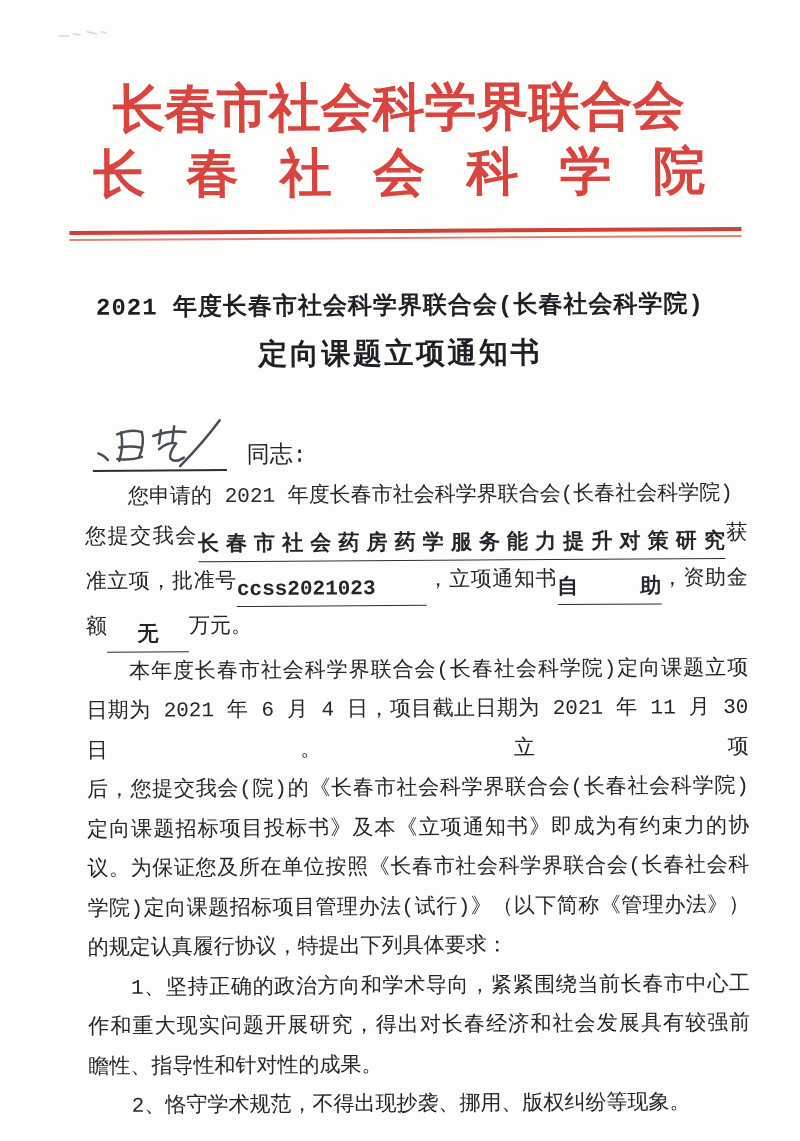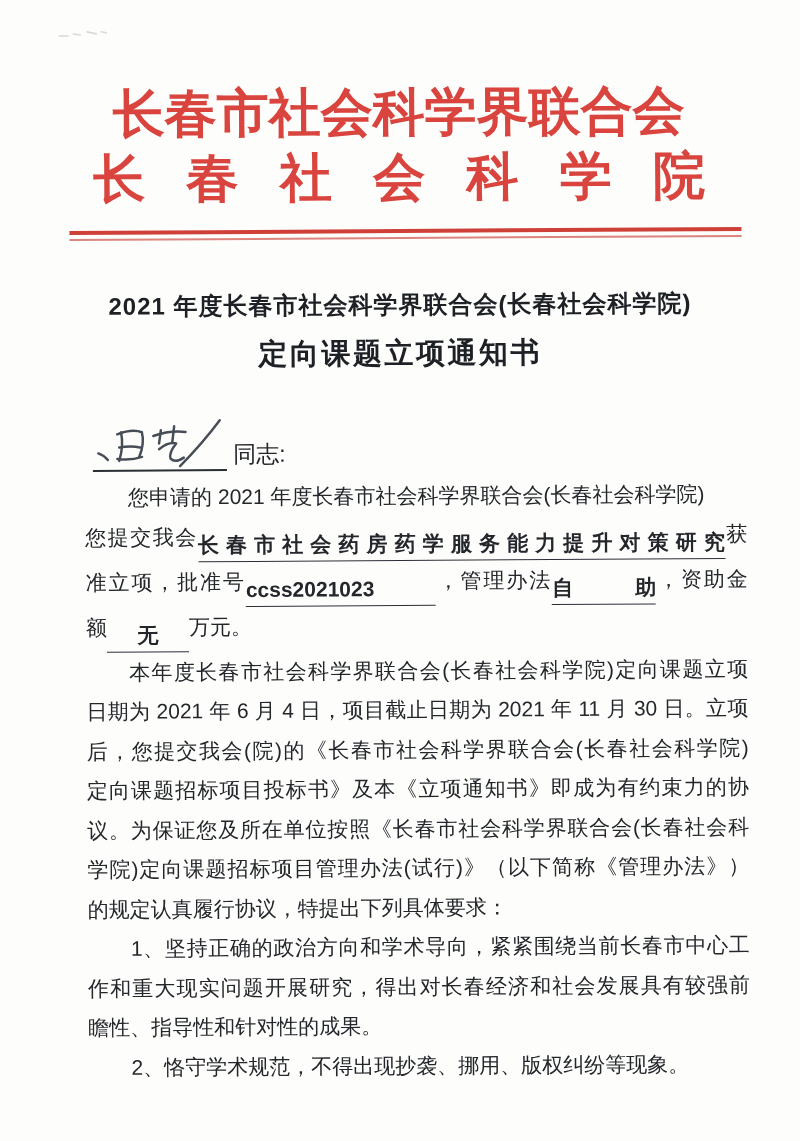--- a/index.html
+++ b/index.html
@@ -1,20 +1,20 @@
 <!DOCTYPE html>
 <html><head>
 <meta charset="utf-8">
 <style>
   * { margin:0; padding:0; box-sizing:border-box; }
   html,body { width:800px; background:#ffffff; }
   .page {
     position:relative; width:800px; height:1141px; overflow:hidden;
     background:#fdfdfb;
-    font-family:Liberation Sans, sans-serif;
+    font-family:Liberation Mono, monospace;
     color:#23262b;
   }
   .tilt { position:absolute; inset:0; transform:rotate(-0.35deg); transform-origin:400px 320px; }
 
   
   .smudge { position:absolute; left:58px; top:24px; width:70px; height:16px; opacity:.55; }
 
   
   .org-line { position:absolute; left:0; width:100%; color:#d9453e; font-weight:700; }
   .org-line .inner { margin:0 auto; text-align:justify; text-align-last:justify; }
@@ -28,21 +28,21 @@
   
   .doc-title { position:absolute; left:0; width:100%; text-align:center; font-weight:700; color:#1d2025; }
   .t1 { top:289px; font-size:24px; letter-spacing:1px; }
   .t2 { top:334px; font-size:29px; letter-spacing:2.5px; }
 
   
   .salutation { position:absolute; top:434px; left:92px; font-size:23px; }
   .sal-blank { display:inline-block; position:relative; width:134px; height:36px;
                border-bottom:2px solid #2a2e35; vertical-align:-9px; }
   .sig-svg { position:absolute; left:-4px; bottom:-8px; width:152px; height:66px; overflow:visible; }
-  .sal-suffix { }
+  .sal-suffix { margin-left:6px; }
 
   
   .body-block { position:absolute; top:476px; left:84px; width:662px; font-size:21px; }
   .line { line-height:39.5px; text-align:justify; text-justify:inter-character; }
   .line.j { text-align-last:justify; }
   .indent { text-indent:43px; }
   .blank { display:inline-block; text-align:center; border-bottom:1.8px solid #2b2f36;
            font-weight:700; height:32px; line-height:30px; vertical-align:-8px; }
   .w-title { width:527px; }
   .w-num   { width:190px; font-weight:600; }
@@ -88,21 +88,21 @@
         </svg>
       </span>
       <span class="sal-suffix">同志:</span>
     </div>
 
     <div class="body-block">
       <div class="line indent">您申请的 2021 年度长春市社会科学界联合会(长春社会科学院)</div>
 
       <div class="line j"><span>您提交我会</span><span class="blank w-title">长春市社会药房药学服务能力提升对策研究</span><span>获</span></div>
 
-      <div class="line j"><span>准立项，批准号</span><span class="blank w-num">ccss2021023</span><span>，管理办法</span><span class="blank w-cat">自助</span><span>，资助金</span></div>
+      <div class="line j"><span>准立项，批准号</span><span class="blank w-num">ccss2021023</span><span>，立项通知书</span><span class="blank w-cat">自助</span><span>，资助金</span></div>
 
       <div class="line"><span>额</span><span class="blank w-amt">无</span><span>万元。</span></div>
 
       <div class="line j indent">本年度长春市社会科学界联合会(长春社会科学院)定向课题立项</div>
       <div class="line j">日期为 2021 年 6 月 4 日，项目截止日期为 2021 年 11 月 30 日。立项</div>
       <div class="line j">后，您提交我会(院)的《长春市社会科学界联合会(长春社会科学院)</div>
       <div class="line j">定向课题招标项目投标书》及本《立项通知书》即成为有约束力的协</div>
       <div class="line j">议。为保证您及所在单位按照《长春市社会科学界联合会(长春社会科</div>
       <div class="line j">学院)定向课题招标项目管理办法(试行)》（以下简称《管理办法》）</div>
       <div class="line">的规定认真履行协议，特提出下列具体要求：</div>

